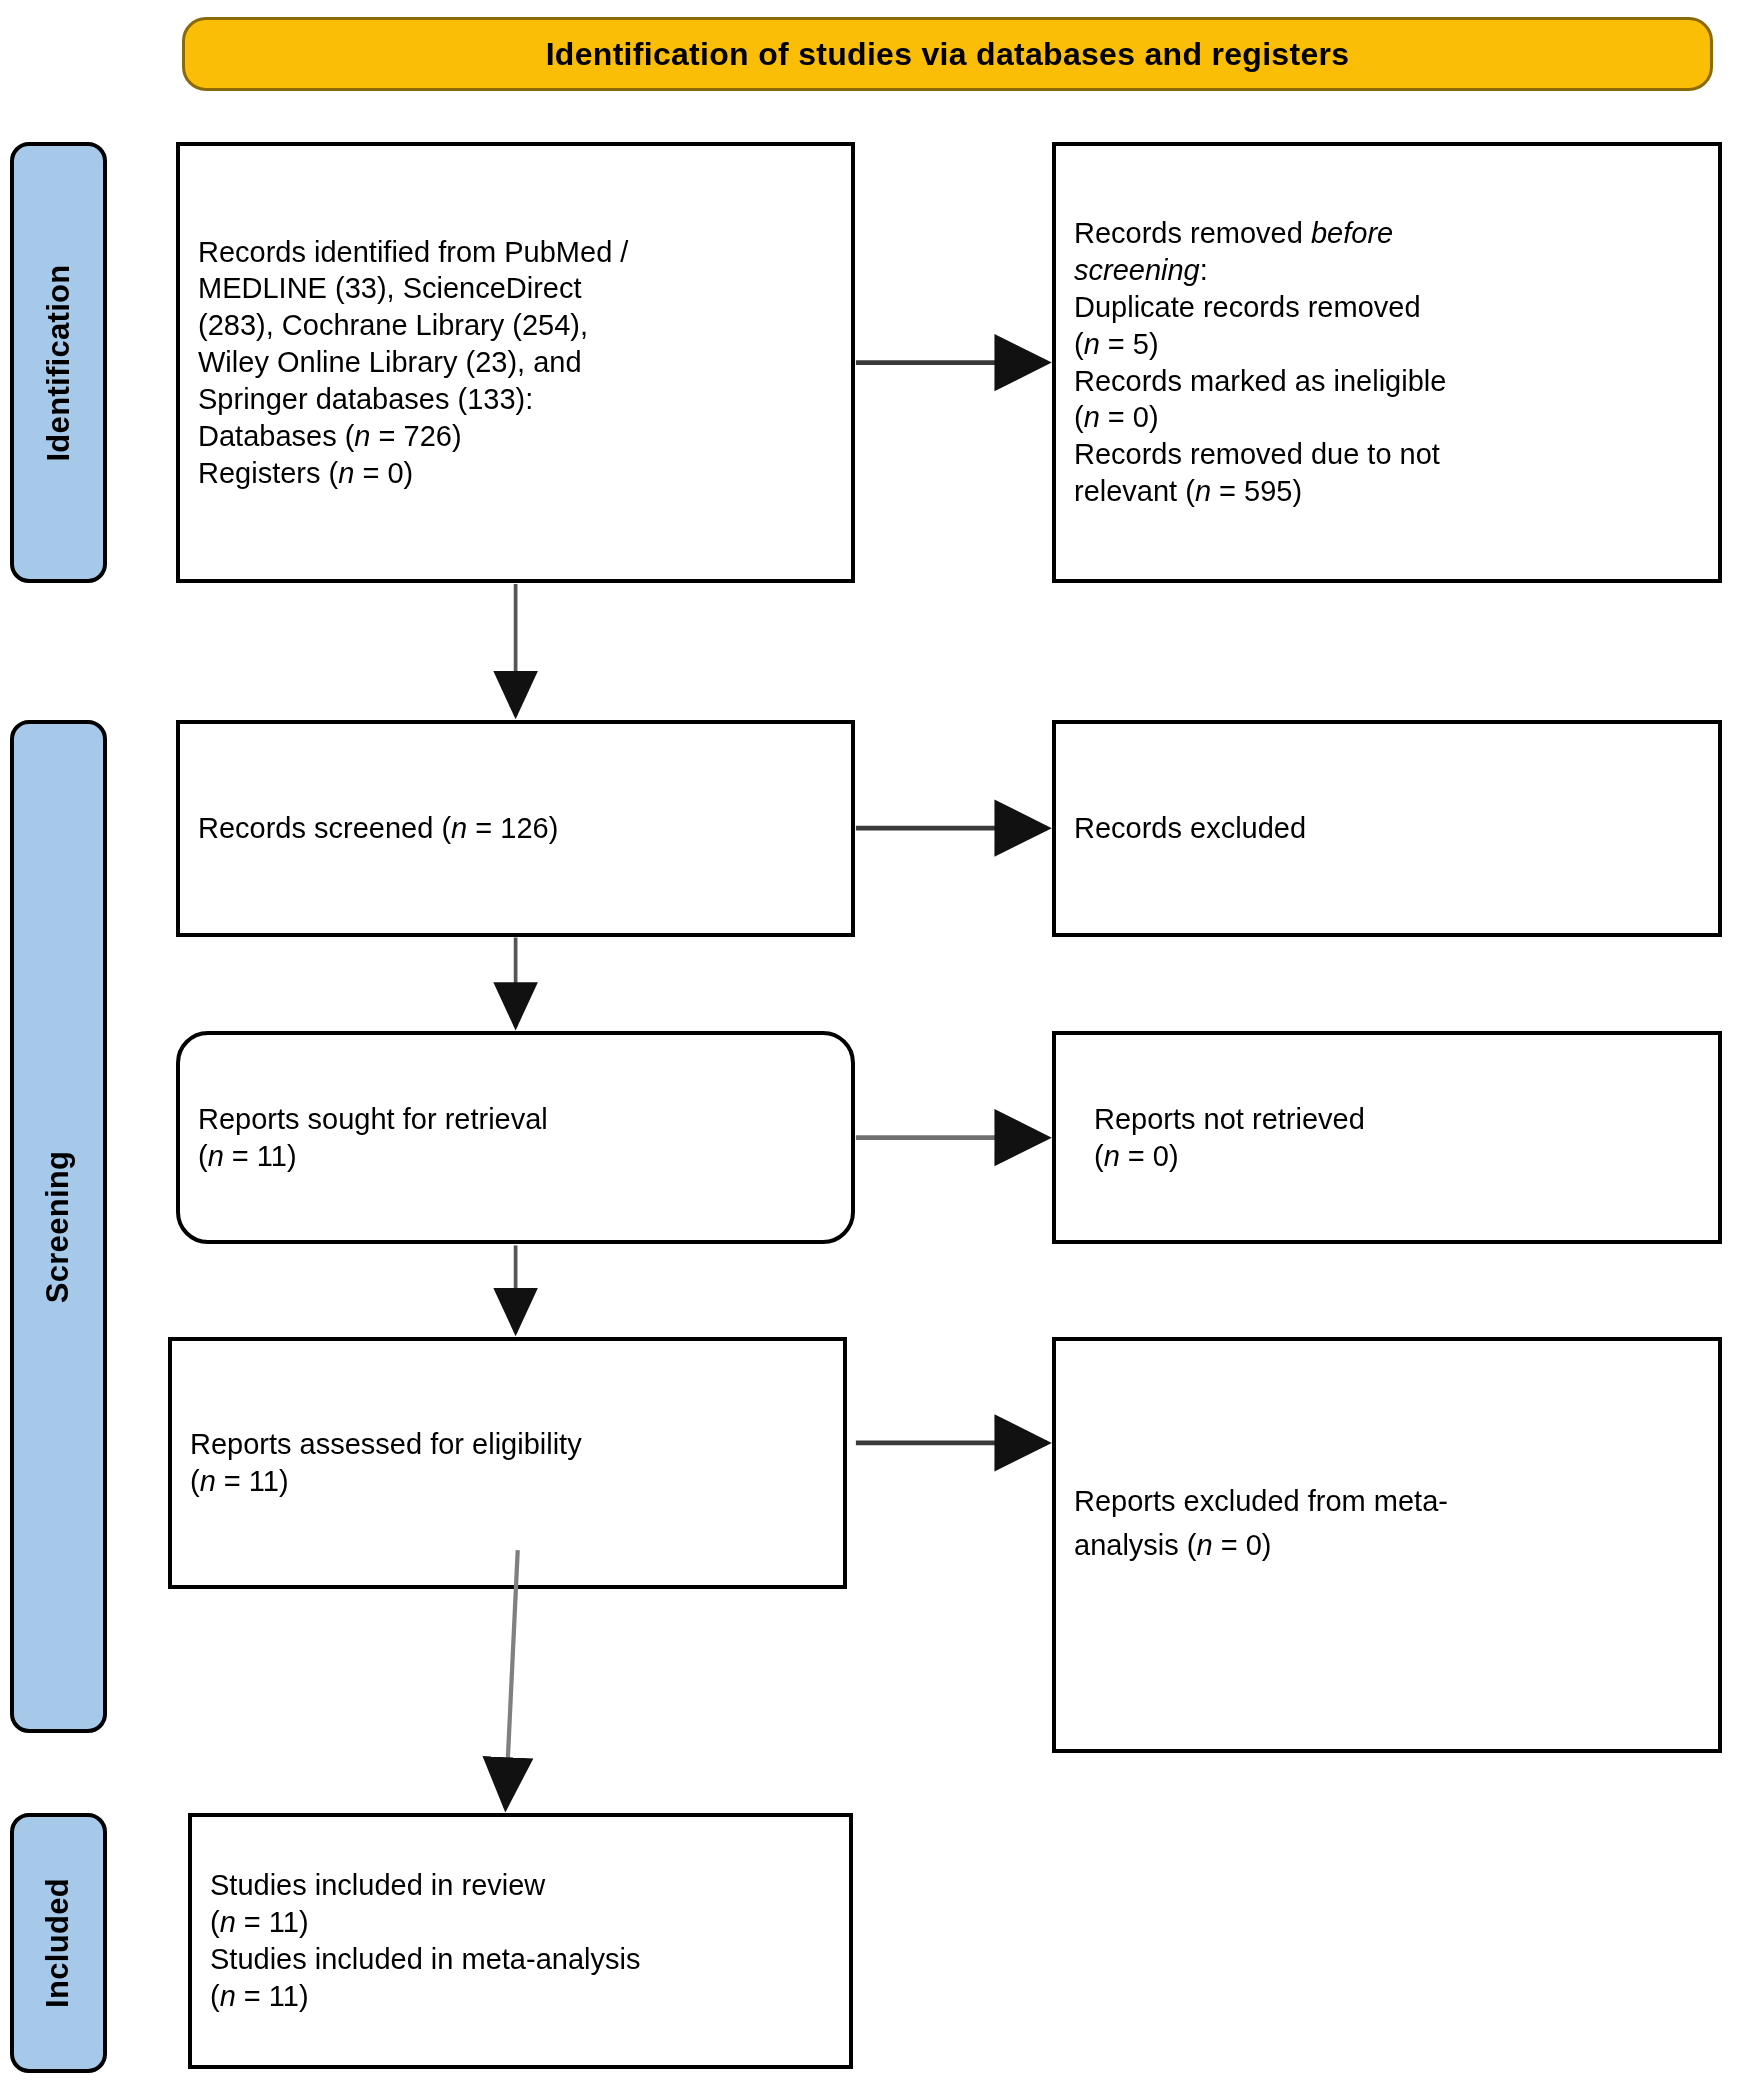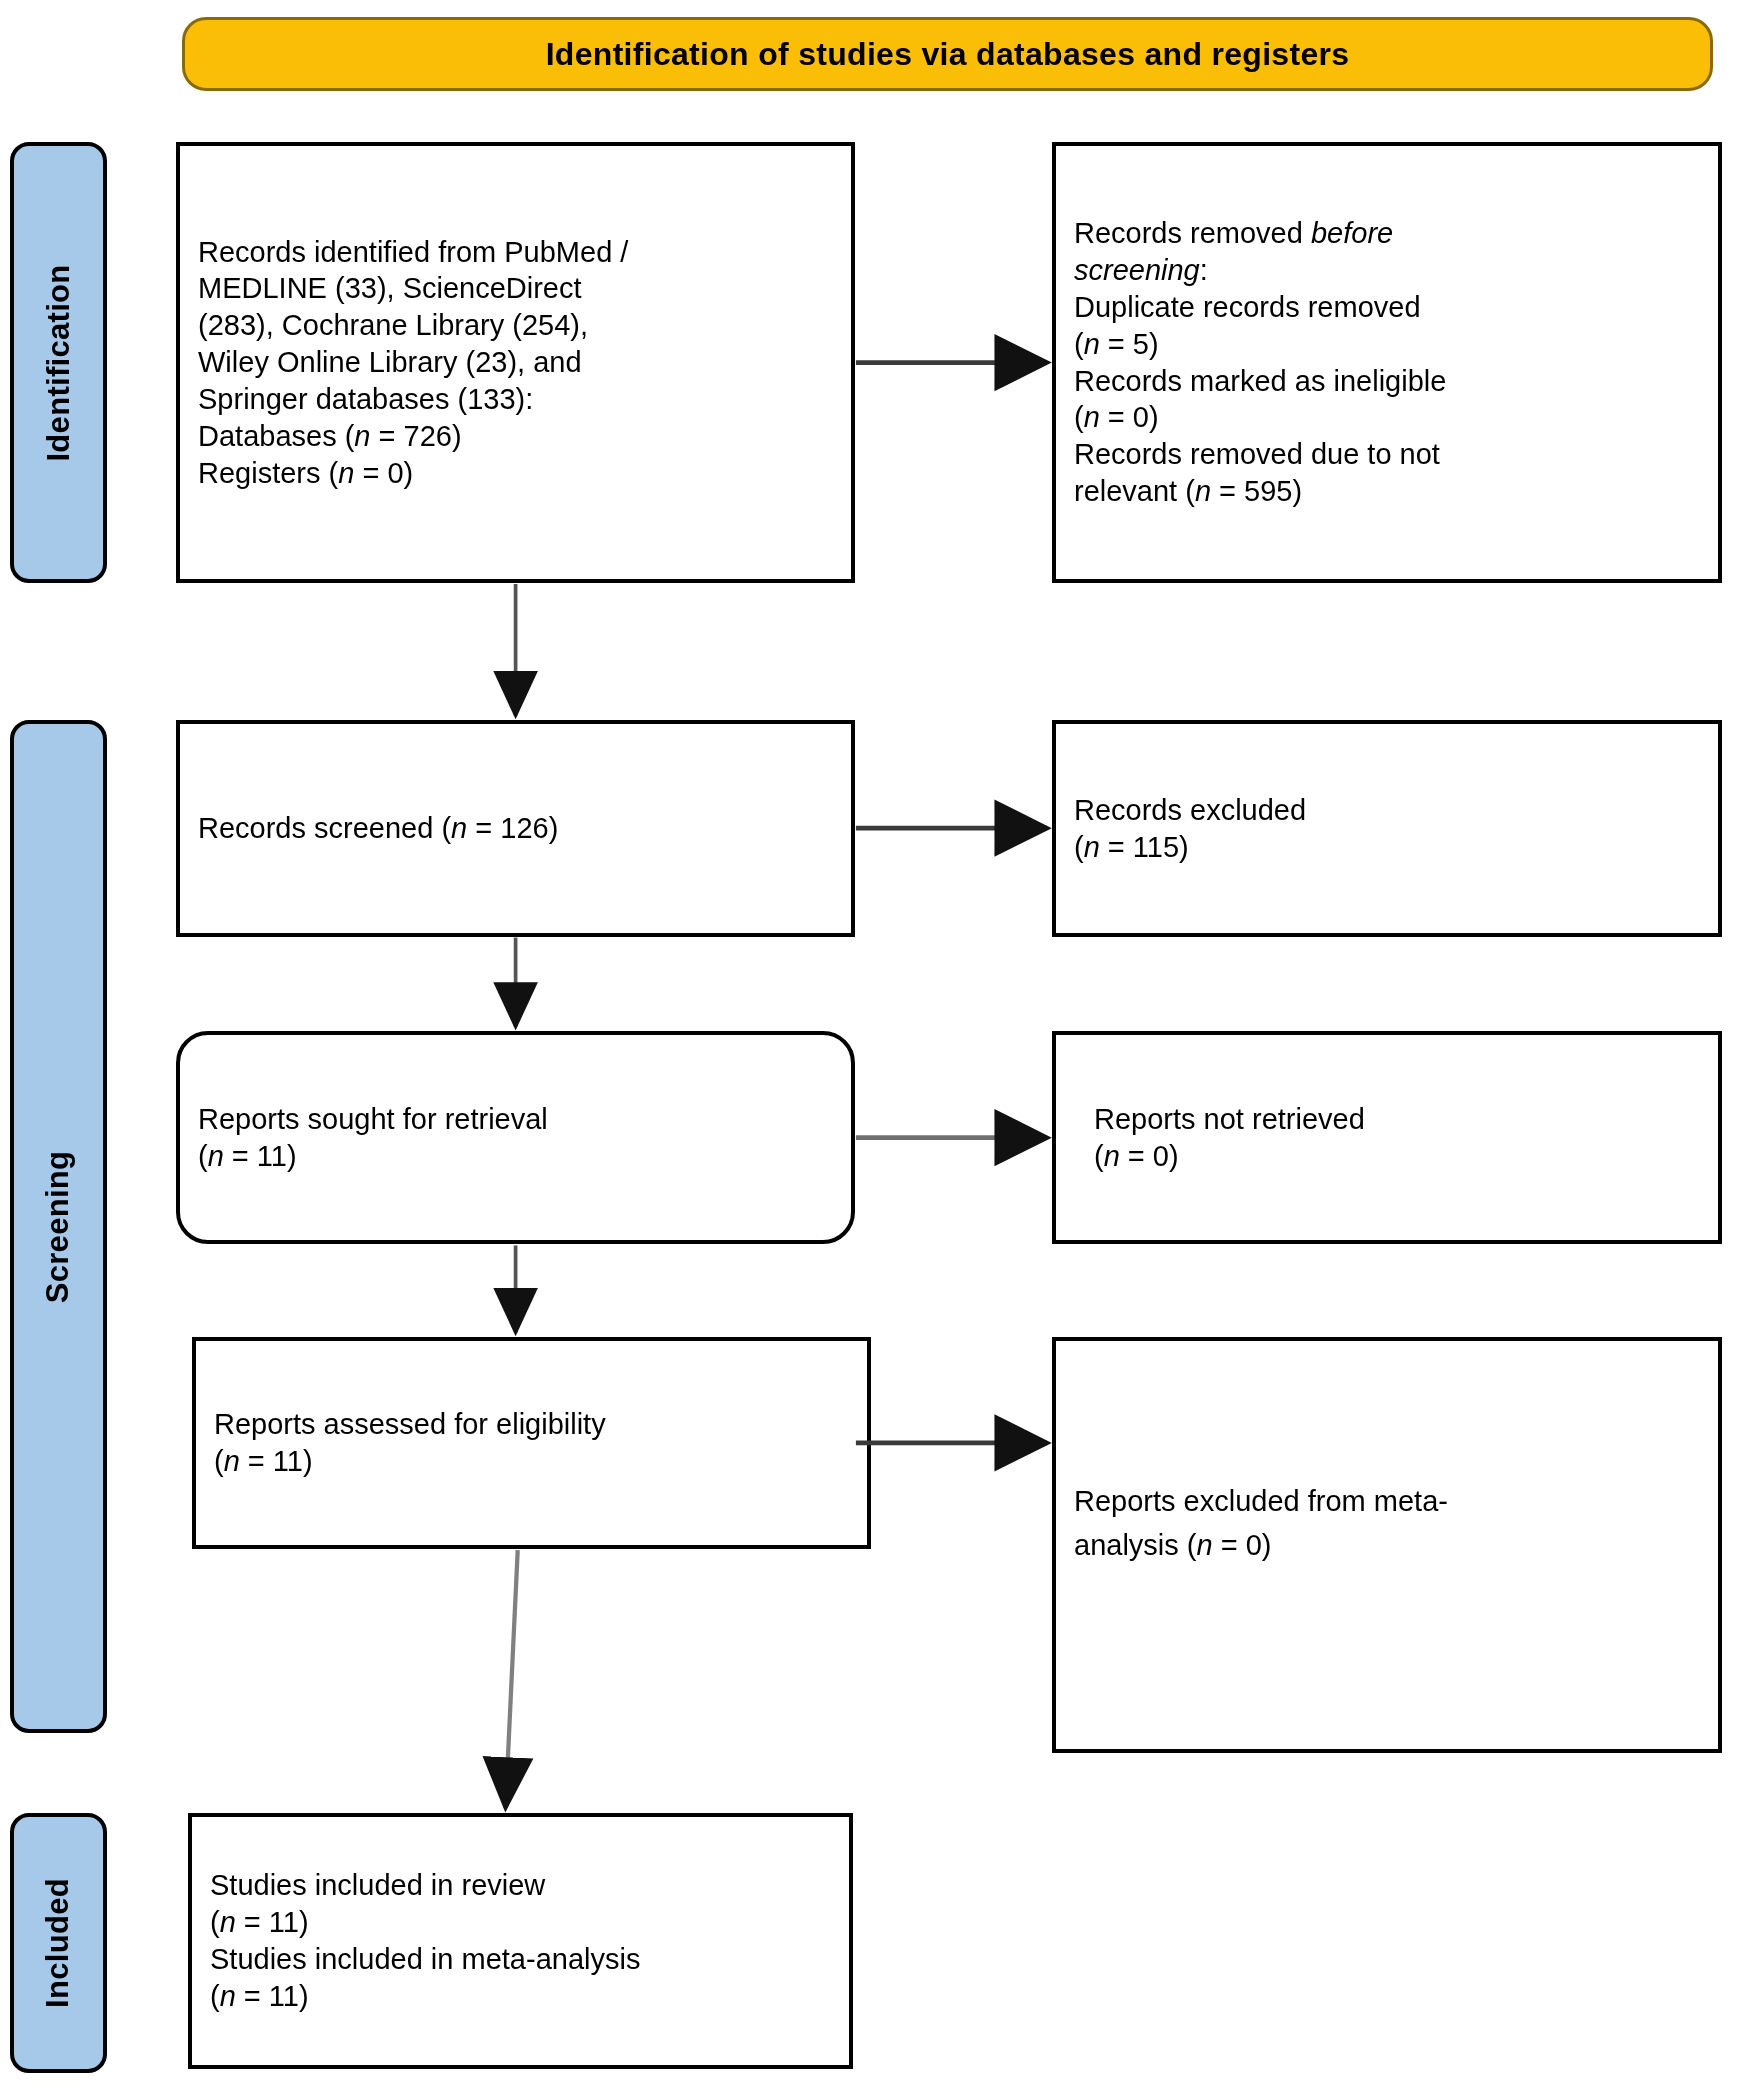--- a/index.html
+++ b/index.html
@@ -81,21 +81,21 @@
     line-height: 1.27;
     color: #000000;
   }
   em { font-style: italic; }
   i.n { font-style: italic; }
 
   
   #box-identified      { left: 176px;  top: 142px;  width: 679px; height: 441px; }
   #box-screened        { left: 176px;  top: 720px; width: 679px; height: 217px; }
   #box-sought          { left: 176px;  top: 1031px; width: 679px; height: 213px; border-radius: 32px; }
-  #box-assessed        { left: 192px;  top: 1337px; width: 679px; height: 212px; }
+  #box-assessed        { left: 168px;  top: 1337px; width: 679px; height: 252px; }
   #box-included        { left: 188px;  top: 1813px; width: 665px; height: 256px; justify-content: center; }
 
   
   #box-removed         { left: 1052px; top: 142px;  width: 670px; height: 441px; }
   #box-excluded        { left: 1052px; top: 720px; width: 670px; height: 217px; }
   #box-notretrieved    { left: 1052px; top: 1031px; width: 670px; height: 213px; padding-left: 38px; }
   #box-excluded-meta   { left: 1052px; top: 1337px; width: 670px; height: 416px; }
   #box-excluded-meta   { justify-content: flex-start; padding-top: 142px; gap: 7px; }
 
   
@@ -163,21 +163,20 @@
     <p>Duplicate records removed</p>
     <p>(<i class="n">n</i><span> = 5)</span></p>
     <p>Records marked as ineligible</p>
     <p>(<i class="n">n</i><span> = 0)</span></p>
     <p>Records removed due to not</p>
     <p><span>relevant (</span><i class="n">n</i><span> = 595)</span></p>
   </div>
 
   <div class="box" id="box-excluded">
     <p>Records excluded</p>
-    <p>(<i class="n">n</i><span> = 115)</span></p>
   </div>
 
   <div class="box" id="box-notretrieved">
     <p>Reports not retrieved</p>
     <p>(<i class="n">n</i><span> = 0)</span></p>
   </div>
 
   <div class="box" id="box-excluded-meta">
     <p>Reports excluded from meta-</p>
     <p><span>analysis (</span><i class="n">n</i><span> = 0)</span></p>

